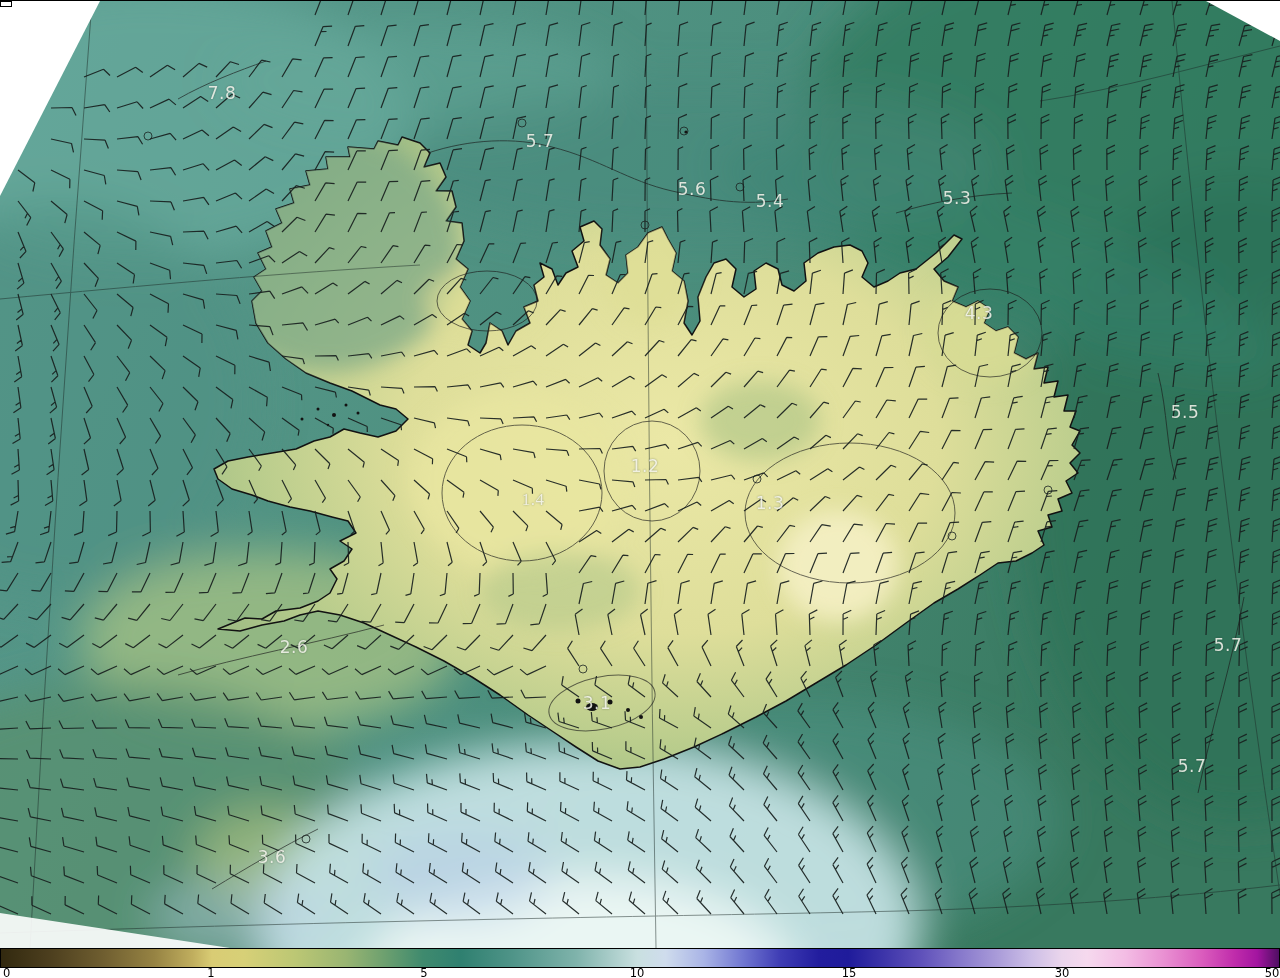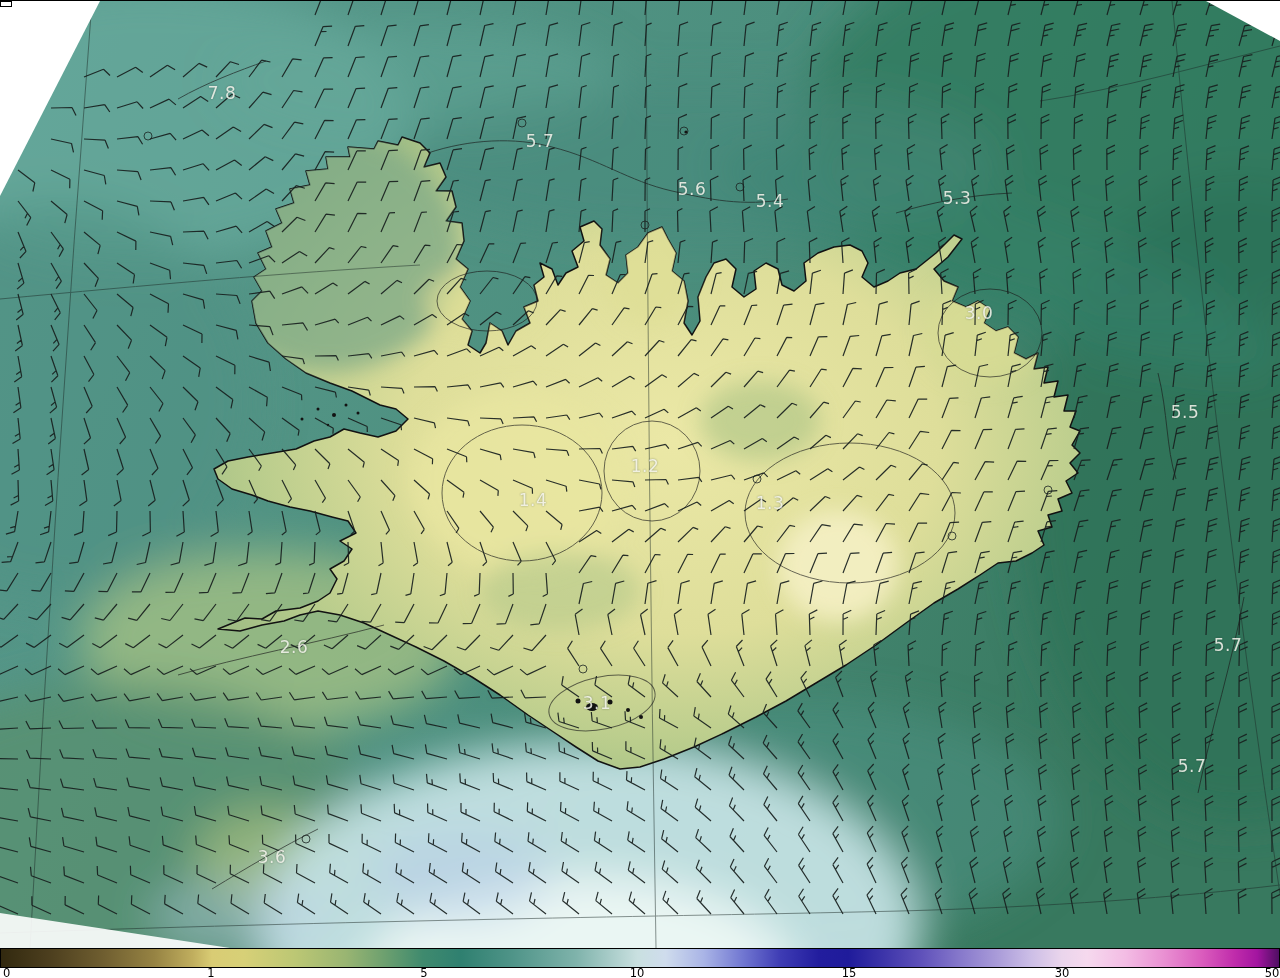--- a/index.html
+++ b/index.html
@@ -164,23 +164,23 @@
         <polygon points="0,912 0,947 230,947" opacity="0.9"></polygon>
       </g>
     </svg>
 
     <div id="ct-labels">
         <div class="ct-label" style="left: 222px; top: 73px; margin-top: 20px;">7.8</div>
         <div class="ct-label" style="left: 540px; top: 141px;">5.7</div>
         <div class="ct-label" style="left: 683px; top: 189px; margin-left: 9px;">5.6</div>
         <div class="ct-label" style="left: 770px; top: 201px;">5.4</div>
         <div class="ct-label" style="left: 957px; top: 198px;">5.3</div>
-        <div class="ct-label" style="left: 979px; top: 313px;">3.0</div>
+        <div class="ct-label" style="left: 979px; top: 313px;">4.3</div>
         <div class="ct-label" style="left: 1185px; top: 412px;">5.5</div>
-        <div class="ct-label" style="left: 533px; top: 500px;">1.4</div>
+        <div class="ct-label" style="left: 533px; top: 500px; font-family: Liberation Serif, serif;">1.4</div>
         <div class="ct-label" style="left: 645px; top: 466px;">1.2</div>
         <div class="ct-label" style="left: 770px; top: 503px; text-align: center;">1.3</div>
         <div class="ct-label" style="left: 277px; top: 647px; margin-left: 17px;">2.6</div>
         <div class="ct-label" style="left: 585px; top: 703px; margin-left: 12px;">3.1</div>
         <div class="ct-label" style="left: 1228px; top: 645px;">5.7</div>
         <div class="ct-label" style="left: 1192px; top: 766px;">5.7</div>
         <div class="ct-label" style="left: 272px; top: 857px;">3.6</div>
       </div>
   </div>
 

